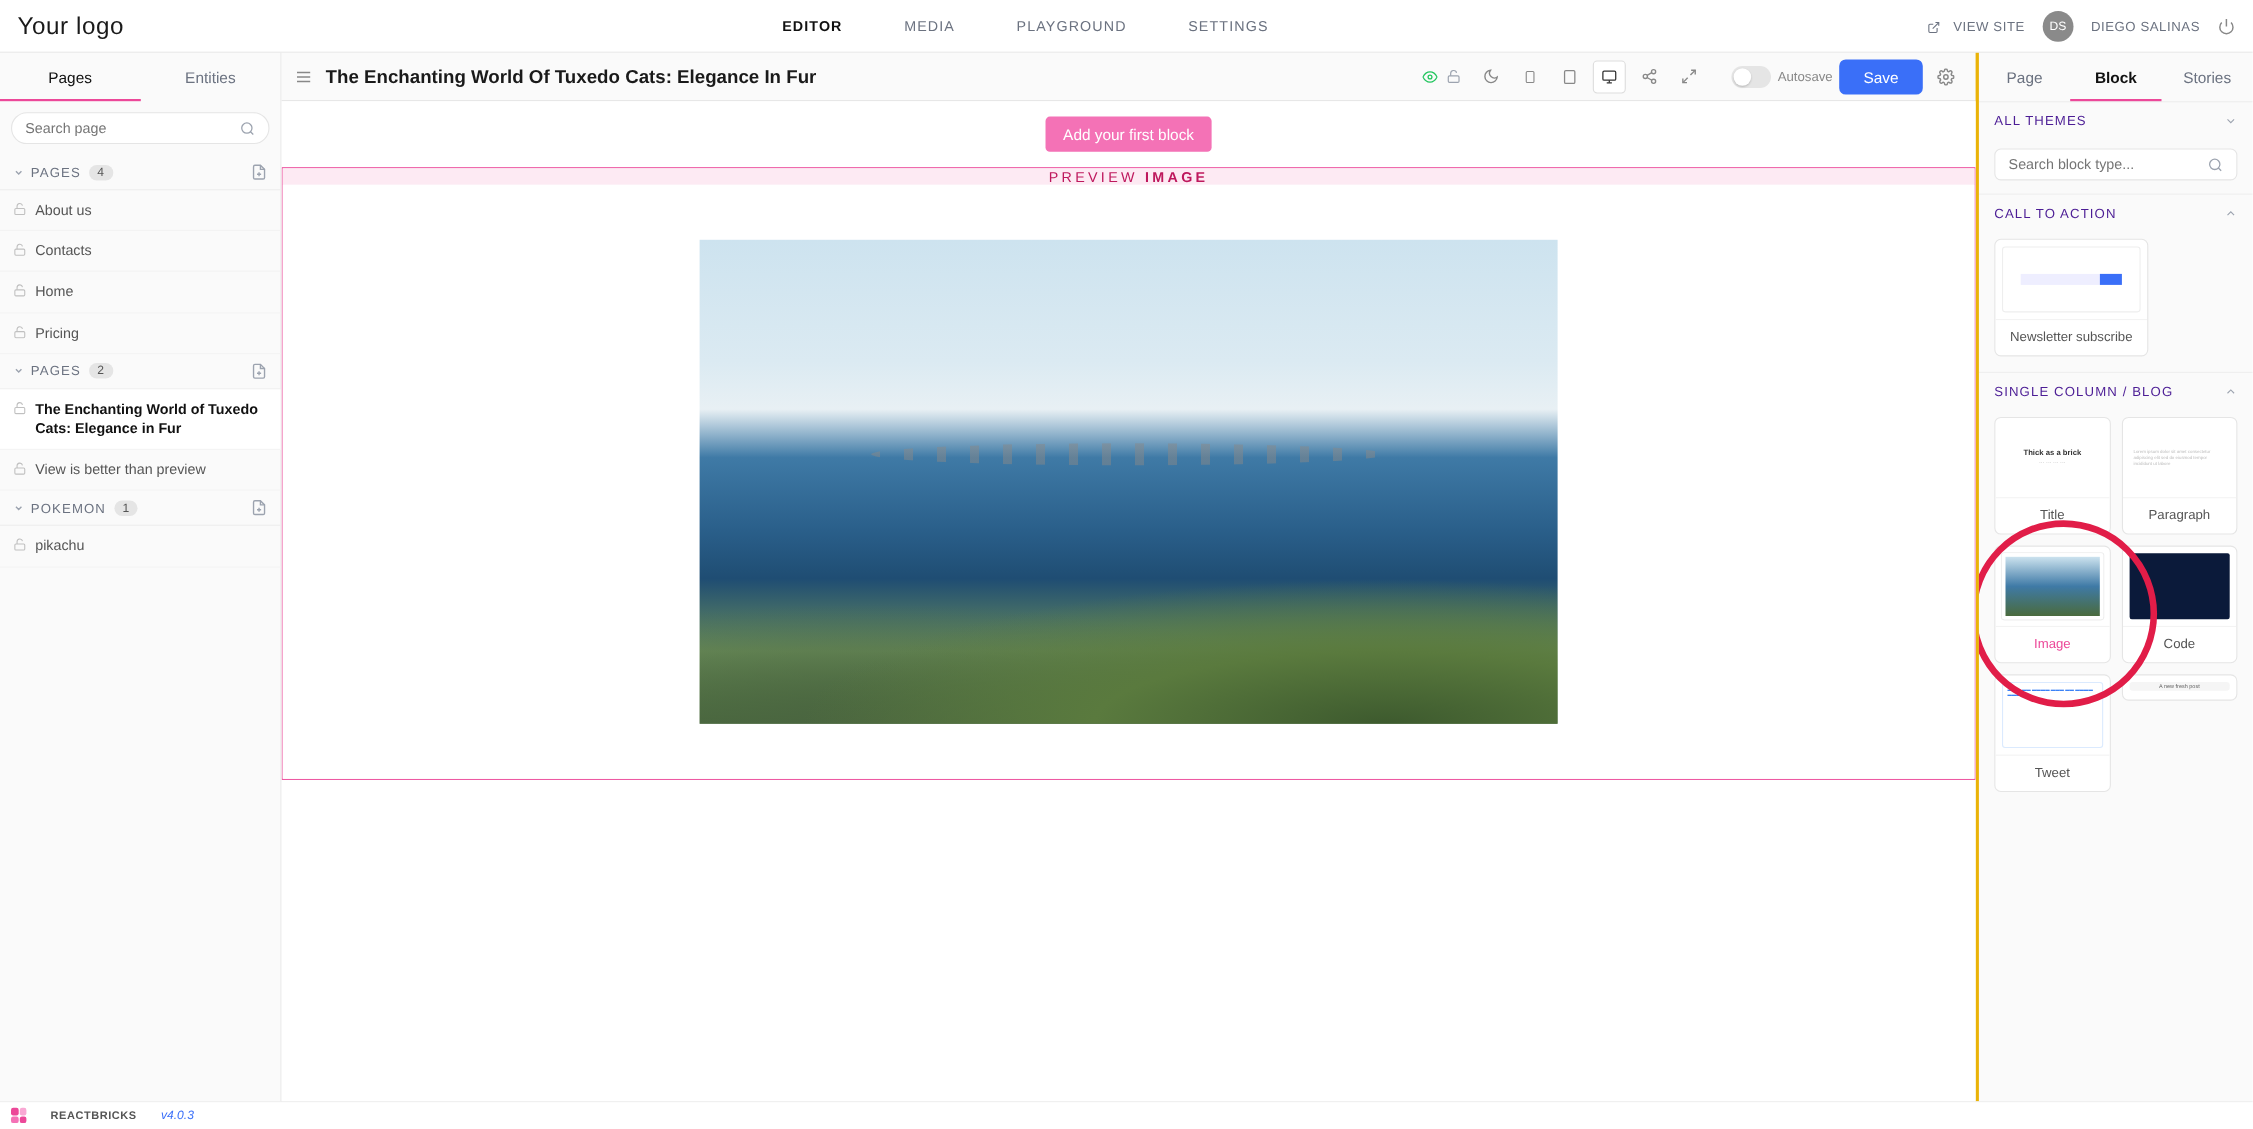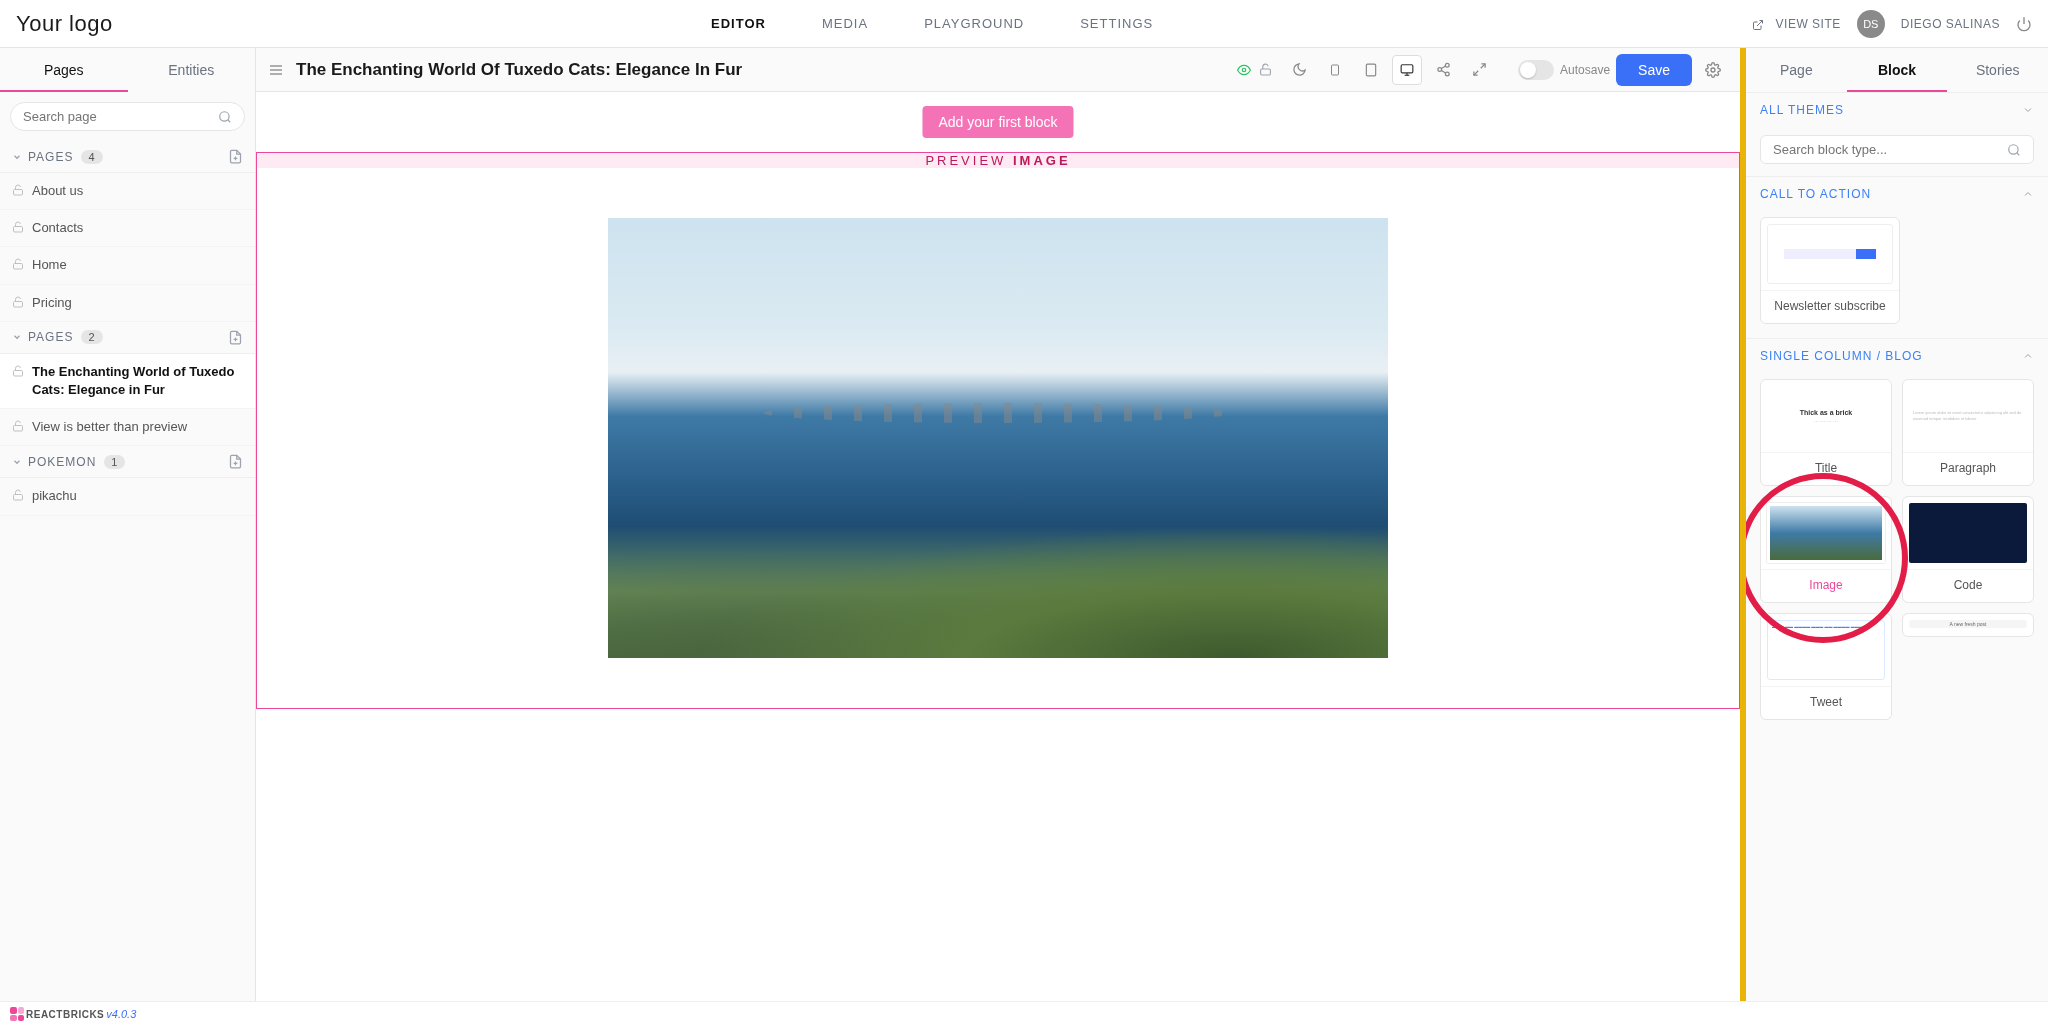--- a/index.html
+++ b/index.html
@@ -55,44 +55,44 @@
 .canvas { flex: 1; background: #fff; margin: 0; overflow: auto; position: relative; }
 .ribbon { position: absolute; top: 14px; left: 50%; transform: translateX(-50%); background: #f472b6; color: #fff; padding: 8px 16px; border-radius: 4px; font-size: 14px; font-weight: 500; }
 .preview-frame { margin: 60px 0 0 0; border: 1px solid #ec4899; }
 .preview-head { background: #fdeaf3; text-align: center; letter-spacing: 3px; font-size: 13px; color: #be185d; }
 .preview-head .strong { font-weight: 700; }
 .preview-body { padding: 50px 0 50px 0; display: flex; justify-content: center; background: #fff; }
 .landscape { width: 780px; height: 440px; background: linear-gradient(to bottom, #cde3ef 0%, #dbeaf2 25%, #e8f0f4 35%, #3f7aa6 45%, #2a5f8a 60%, #1f4d73 70%, #6b8e5a 85%, #4a6b3d 100%); position: relative; overflow: hidden; }
 .landscape::before { content: ''; position: absolute; bottom: 0; left: 0; right: 0; height: 35%; background: radial-gradient(ellipse at 80% 100%, #3d5a2e 0%, #5a7a3e 30%, transparent 60%), radial-gradient(ellipse at 20% 100%, #4a6540 0%, transparent 50%); }
 .landscape::after { content: ''; position: absolute; top: 42%; left: 20%; right: 20%; height: 20px; background: repeating-linear-gradient(90deg, #888 0 8px, transparent 8px 30px); opacity: 0.5; border-radius: 50%; }
 
-.rightcol { width: 308px; border-left: 6px solid #eab308; background: #fafafa; display: flex; flex-direction: column; overflow-y: auto; }
+.rightcol { width: 252px; border-left: 3px solid #eab308; background: #fafafa; display: flex; flex-direction: column; overflow-y: auto; }
 .righttabs { display: flex; height: 44px; position: relative; }
 .righttab { flex: 1; display: flex; align-items: center; justify-content: center; color: #6b7280; font-size: 14px; cursor: pointer; }
 .righttab.active { color: #111; font-weight: 600; }
 .right-underline { position: absolute; bottom: 0; left: 33.3%; width: 33.3%; height: 2px; background: #ec4899; }
-.section-h { padding: 10px 14px; font-size: 12px; letter-spacing: 1px; color: #3b82f6; display: flex; align-items: center; border-top: 1px solid #eee; }
+.section-h { padding: 10px 14px; font-size: 12px; letter-spacing: 1px; color: #4c1d95; display: flex; align-items: center; border-top: 1px solid #eee; }
 .section-h .chev2 { margin-left: auto; color: #9ca3af; }
 .blocksearch { padding: 8px 14px 12px; }
 .blocksearch .searchbox { border-radius: 6px; }
 .blockgrid { display: grid; grid-template-columns: 1fr 1fr; gap: 10px; padding: 6px 14px 14px; }
 .blockcard { background: #fff; border: 1px solid #e5e5e5; border-radius: 6px; overflow: hidden; display: flex; flex-direction: column; cursor: pointer; position: relative; }
 .blockcard .thumb { height: 72px; display: flex; align-items: center; justify-content: center; padding: 6px; }
 .blockcard .cap { text-align: center; padding: 8px 4px 10px; font-size: 12px; color: #555; border-top: 1px solid #f3f3f3; }
 .blockcard.wide { grid-column: 1 / span 2; }
 .blockcard.highlight .cap { color: #ec4899; }
 .circle-mark { position: absolute; width: 170px; height: 170px; border: 6px solid #e11d48; border-radius: 50%; pointer-events: none; }
 .thumb-inner { width: 100%; height: 100%; background: #f5f5f5; border-radius: 3px; display: flex; align-items: center; justify-content: center; font-size: 7px; color: #999; text-align: center; padding: 4px; }
 .mini-land { width: 100%; height: 100%; background: linear-gradient(to bottom, #cde3ef 0%, #3f7aa6 50%, #4a6b3d 100%); border-radius: 2px; border: 3px solid #fff; box-shadow: 0 0 0 1px #eee; }
 .mini-dark { width: 100%; height: 100%; background: #0b1a3a; border-radius: 2px; }
 .mini-vid { width: 100%; height: 100%; background: linear-gradient(#d4a574, #b8875a); position: relative; }
 .mini-vid::after { content: '▶'; position: absolute; top: 50%; left: 50%; transform: translate(-50%,-50%); color: #fff; background: #e11d48; width: 18px; height: 18px; border-radius: 50%; display: flex; align-items: center; justify-content: center; font-size: 8px; }
 .mini-tweet { width: 100%; height: 100%; border: 1px solid #dbeafe; border-radius: 3px; padding: 4px; font-size: 4px; color: #3b82f6; line-height: 1.2; overflow: hidden; }
 
-.bottombar { height: 25px; border-top: 1px solid #eee; display: flex; align-items: center; padding: 0 10px; gap: 2px; background: #fff; }
+.bottombar { height: 25px; border-top: 1px solid #eee; display: flex; align-items: center; padding: 0 10px; gap: 22px; background: #fff; }
 .rb-logo { width: 14px; height: 14px; display: grid; grid-template-columns: 1fr 1fr; grid-template-rows: 1fr 1fr; gap: 1px; }
 .rb-logo span:nth-child(1){background:#ec4899;border-radius:2px;} .rb-logo span:nth-child(2){background:#f9a8d4;border-radius:2px;} .rb-logo span:nth-child(3){background:#f472b6;border-radius:2px;} .rb-logo span:nth-child(4){background:#ec4899;border-radius:2px;}
 .rb-name { font-size: 10px; letter-spacing: 0.5px; color: #555; font-weight: 700; }
 .rb-ver { font-size: 11px; color: #3a6ff8; font-style: italic; }
 
 svg { display: block; }
 </style>
 </head>
 <body>
 

